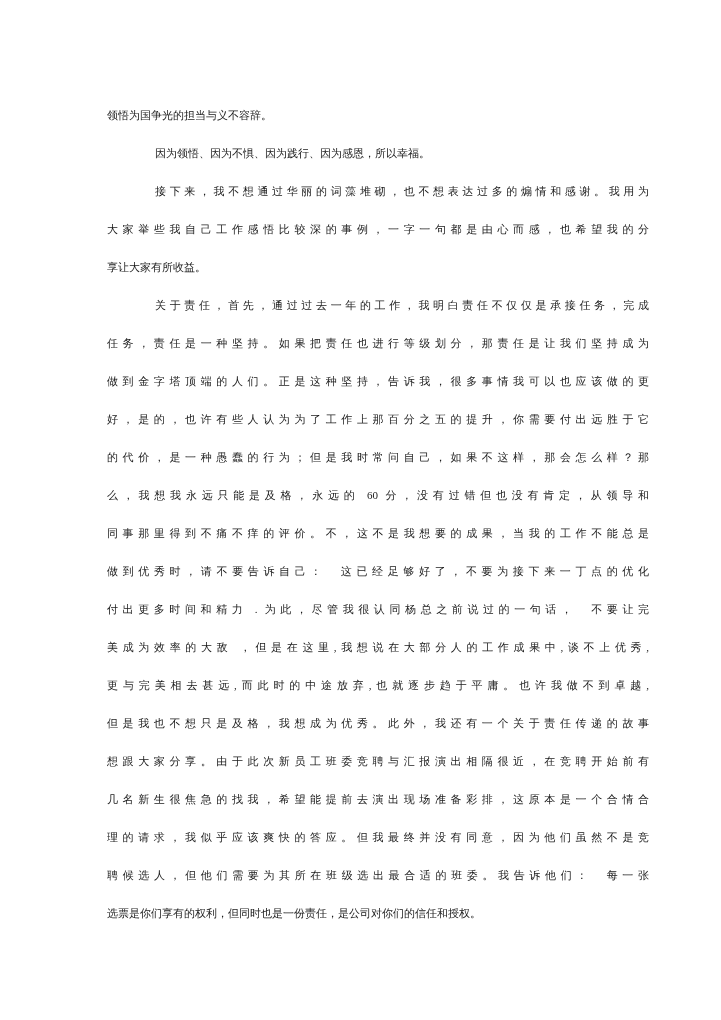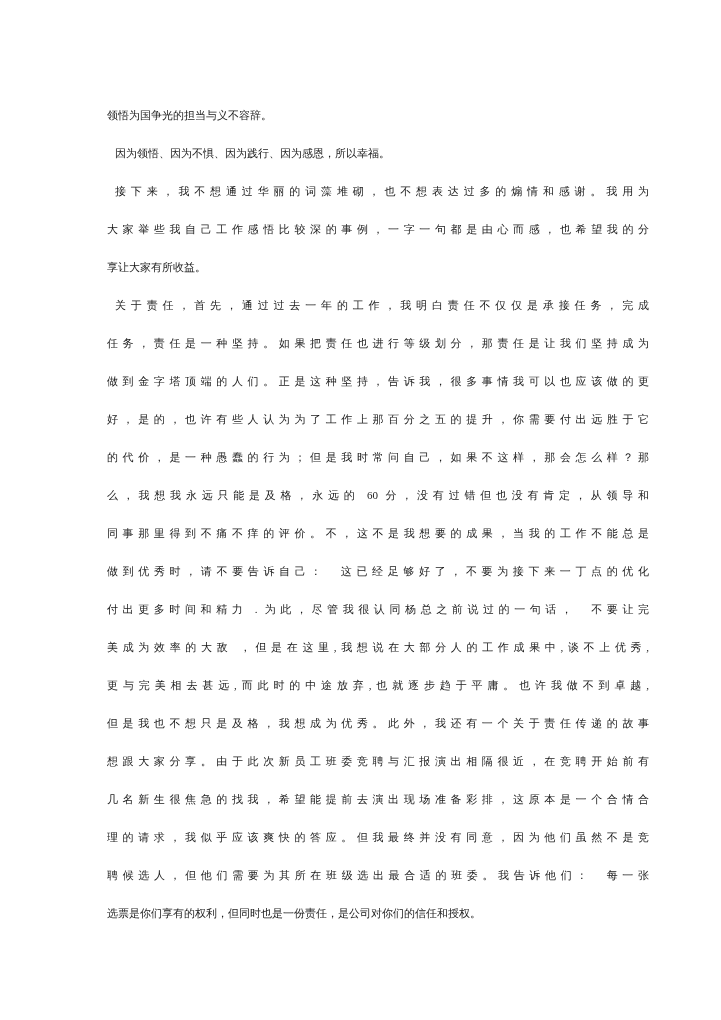--- a/index.html
+++ b/index.html
@@ -28,20 +28,21 @@
   .text-line {
     height: 38px;
     text-align: left;
   }
   .text-line.justify {
     text-align: justify;
     text-align-last: justify;
   }
   .text-line.indent {
     padding-left: 8px;
+    margin-left: 40px;
   }
 </style>
 </head>
 <body>
 
 <div class="doc-page">
   <div class="text-block"><div class="text-line">领悟为国争光的担当与义不容辞。</div><div class="text-line indent">因为领悟、因为不惧、因为践行、因为感恩，所以幸福。</div><div class="text-line justify indent">接下来，我不想通过华丽的词藻堆砌，也不想表达过多的煽情和感谢。我用为</div><div class="text-line justify">大家举些我自己工作感悟比较深的事例，一字一句都是由心而感，也希望我的分</div><div class="text-line">享让大家有所收益。</div><div class="text-line justify indent">关于责任，首先，通过过去一年的工作，我明白责任不仅仅是承接任务，完成</div><div class="text-line justify">任务，责任是一种坚持。如果把责任也进行等级划分，那责任是让我们坚持成为</div><div class="text-line justify">做到金字塔顶端的人们。正是这种坚持，告诉我，很多事情我可以也应该做的更</div><div class="text-line justify">好，是的，也许有些人认为为了工作上那百分之五的提升，你需要付出远胜于它</div><div class="text-line justify">的代价，是一种愚蠢的行为；但是我时常问自己，如果不这样，那会怎么样？那</div><div class="text-line justify">么，我想我永远只能是及格，永远的 60 分，没有过错但也没有肯定，从领导和</div><div class="text-line justify">同事那里得到不痛不痒的评价。不，这不是我想要的成果，当我的工作不能总是</div><div class="text-line justify">做到优秀时，请不要告诉自己：  这已经足够好了，不要为接下来一丁点的优化</div><div class="text-line justify">付出更多时间和精力 . 为此，尽管我很认同杨总之前说过的一句话，  不要让完</div><div class="text-line justify">美成为效率的大敌 ，但是在这里,我想说在大部分人的工作成果中,谈不上优秀,</div><div class="text-line justify">更与完美相去甚远,而此时的中途放弃,也就逐步趋于平庸。也许我做不到卓越,</div><div class="text-line justify">但是我也不想只是及格，我想成为优秀。此外，我还有一个关于责任传递的故事</div><div class="text-line justify">想跟大家分享。由于此次新员工班委竞聘与汇报演出相隔很近，在竞聘开始前有</div><div class="text-line justify">几名新生很焦急的找我，希望能提前去演出现场准备彩排，这原本是一个合情合</div><div class="text-line justify">理的请求，我似乎应该爽快的答应。但我最终并没有同意，因为他们虽然不是竞</div><div class="text-line justify">聘候选人，但他们需要为其所在班级选出最合适的班委。我告诉他们：  每一张</div><div class="text-line">选票是你们享有的权利，但同时也是一份责任，是公司对你们的信任和授权。</div></div>
 </div>
 
 </body></html>

